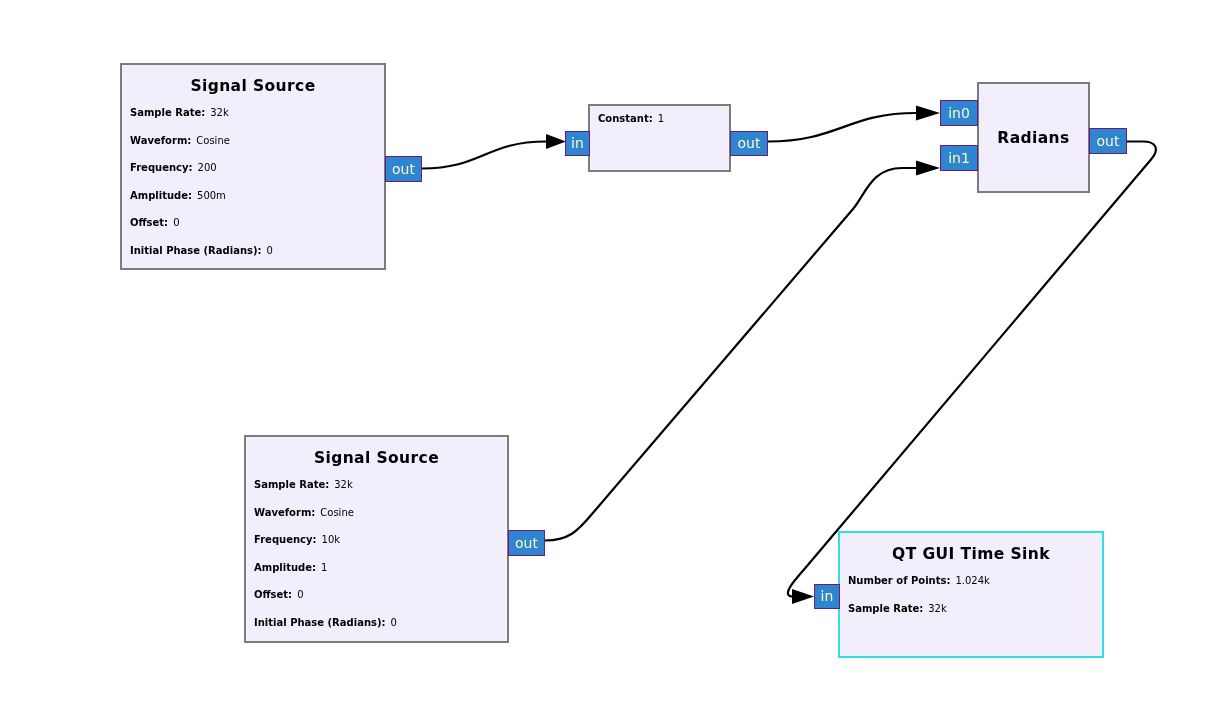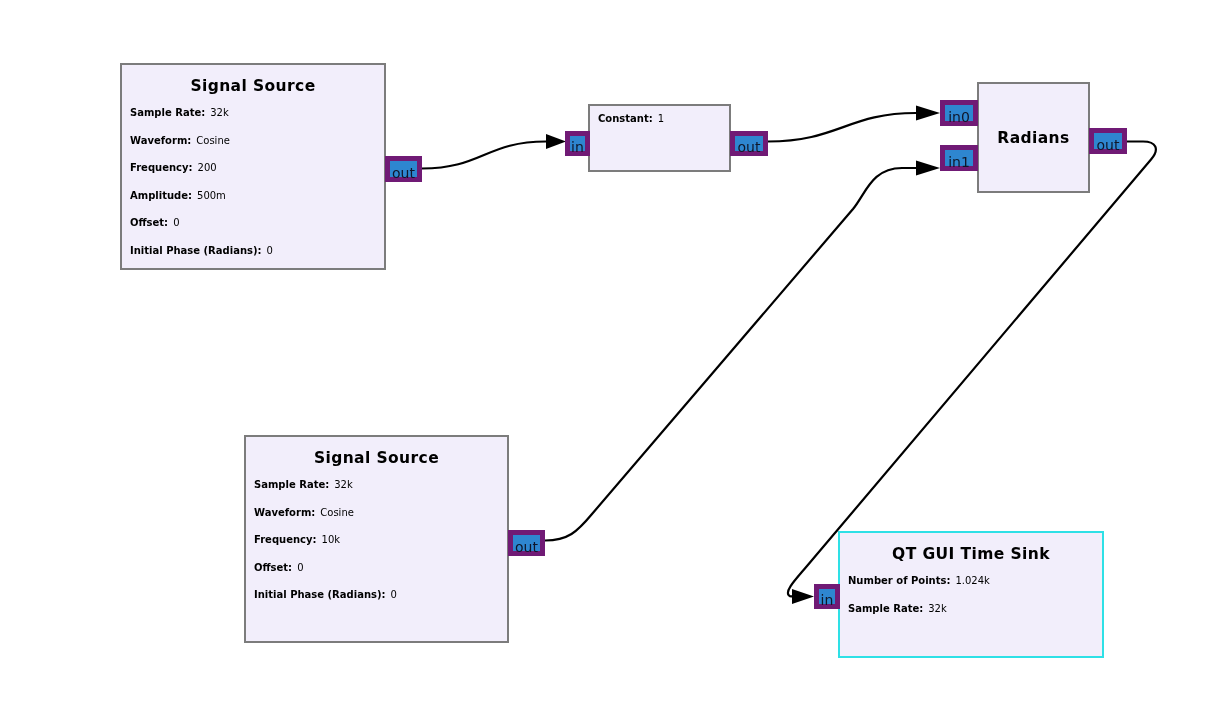--- a/index.html
+++ b/index.html
@@ -45,23 +45,23 @@
   .param {
     font-size: 10px;
     line-height: 27.5px;
     white-space: nowrap;
   }
   .param-label { font-weight: bold; }
   .param-value { margin-left: 5px; }
   .port {
     position: absolute;
     background: #2e86d0;
-    border: 5px solid #701a75;
+    border: 1px solid #701a75;
     box-sizing: border-box;
-    color: #0f172a;
+    color: #fef9c3;
     font-size: 14px;
     text-align: center;
     line-height: 23px;
     white-space: nowrap;
   }
 </style>
 </head>
 <body>
 
 <div class="canvas">
@@ -129,20 +129,23 @@
       <div class="param">
         <span class="param-label">Sample Rate:</span><span class="param-value">32k</span>
       </div>
       <div class="param">
         <span class="param-label">Waveform:</span><span class="param-value">Cosine</span>
       </div>
       <div class="param">
         <span class="param-label">Frequency:</span><span class="param-value">10k</span>
       </div>
       <div class="param">
+        <span class="param-label">Amplitude:</span><span class="param-value">1</span>
+      </div>
+      <div class="param">
         <span class="param-label">Offset:</span><span class="param-value">0</span>
       </div>
       <div class="param">
         <span class="param-label">Initial Phase (Radians):</span><span class="param-value">0</span>
       </div>
     </div>
     <div class="port" style="left:262px; top:93px; width:37px; height:26px; line-height:24px;">out</div>
   </div>
 
   <div class="block gui" style="left:838px; top:531px; width:266px; height:127px;">

